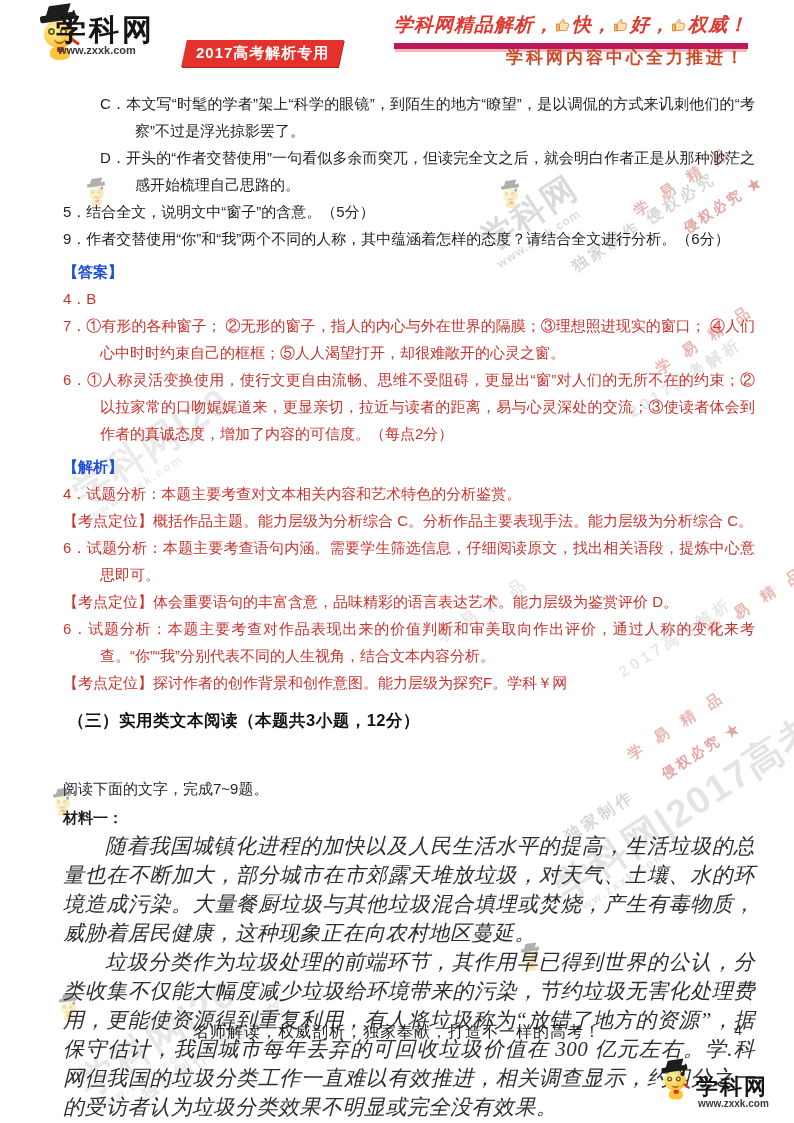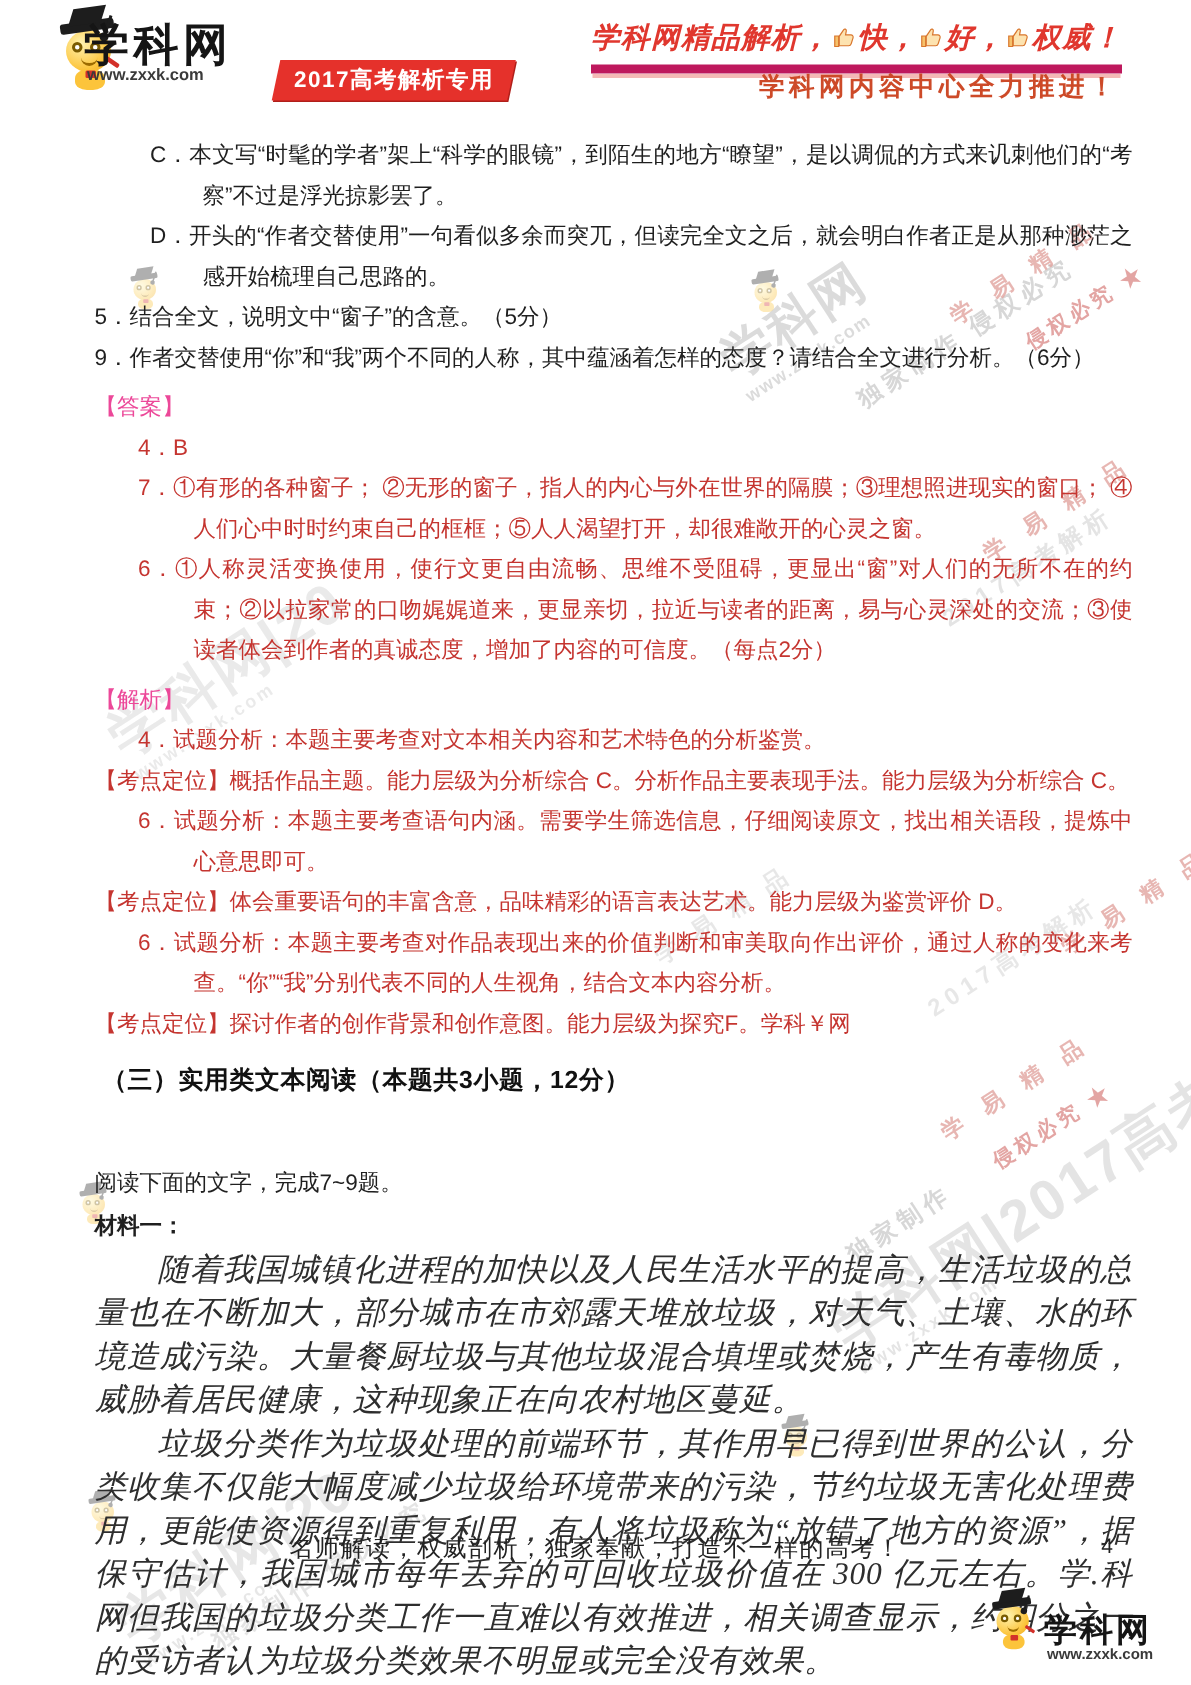--- a/index.html
+++ b/index.html
@@ -48,22 +48,22 @@
   .m-pen { position:absolute; left:32px; top:32px; width:10px; height:3px; background:#d3302a;
            transform:rotate(35deg); border-radius:1px; }
   .mascot.faint { opacity:.35; transform:scale(.5); transform-origin:top left; }
 
   
   .content { position:absolute; left:63px; top:90px; width:692px; font-size:15px;
              line-height:27px; text-align:justify; }
   .opt { margin-left:37px; padding-left:35px; text-indent:-35px; }
   .question { padding-left:22px; text-indent:-22px; }
   .red { color:#c53530; }
-  .tag { color:#ec4899; font-weight:normal; margin-top:6px; }
-  .ans { padding-left:37px; text-indent:-37px;margin-left:29px; }
+  .tag { color:#1d4ed8; font-weight:bold; margin-top:6px; }
+  .ans { padding-left:37px; text-indent:-37px; }
   .kao { padding-left:0; }
   .sec-heading { font-weight:bold; font-size:16.5px; color:#111; margin-top:9px;
                  letter-spacing:.5px; padding-left:5px; line-height:30px; }
   .intro { line-height:30px;margin-top:39px; }
   .mat-label { font-weight:bold; line-height:28px; }
   .material { font-family:Liberation Serif, serif; font-style:italic; color:#2e2e2e;
               font-size:21px; line-height:29px; text-indent:2em; letter-spacing:.5px; }
 
   
   .footer-slogan { position:absolute; left:0; top:1022px; width:794px; text-align:center;

